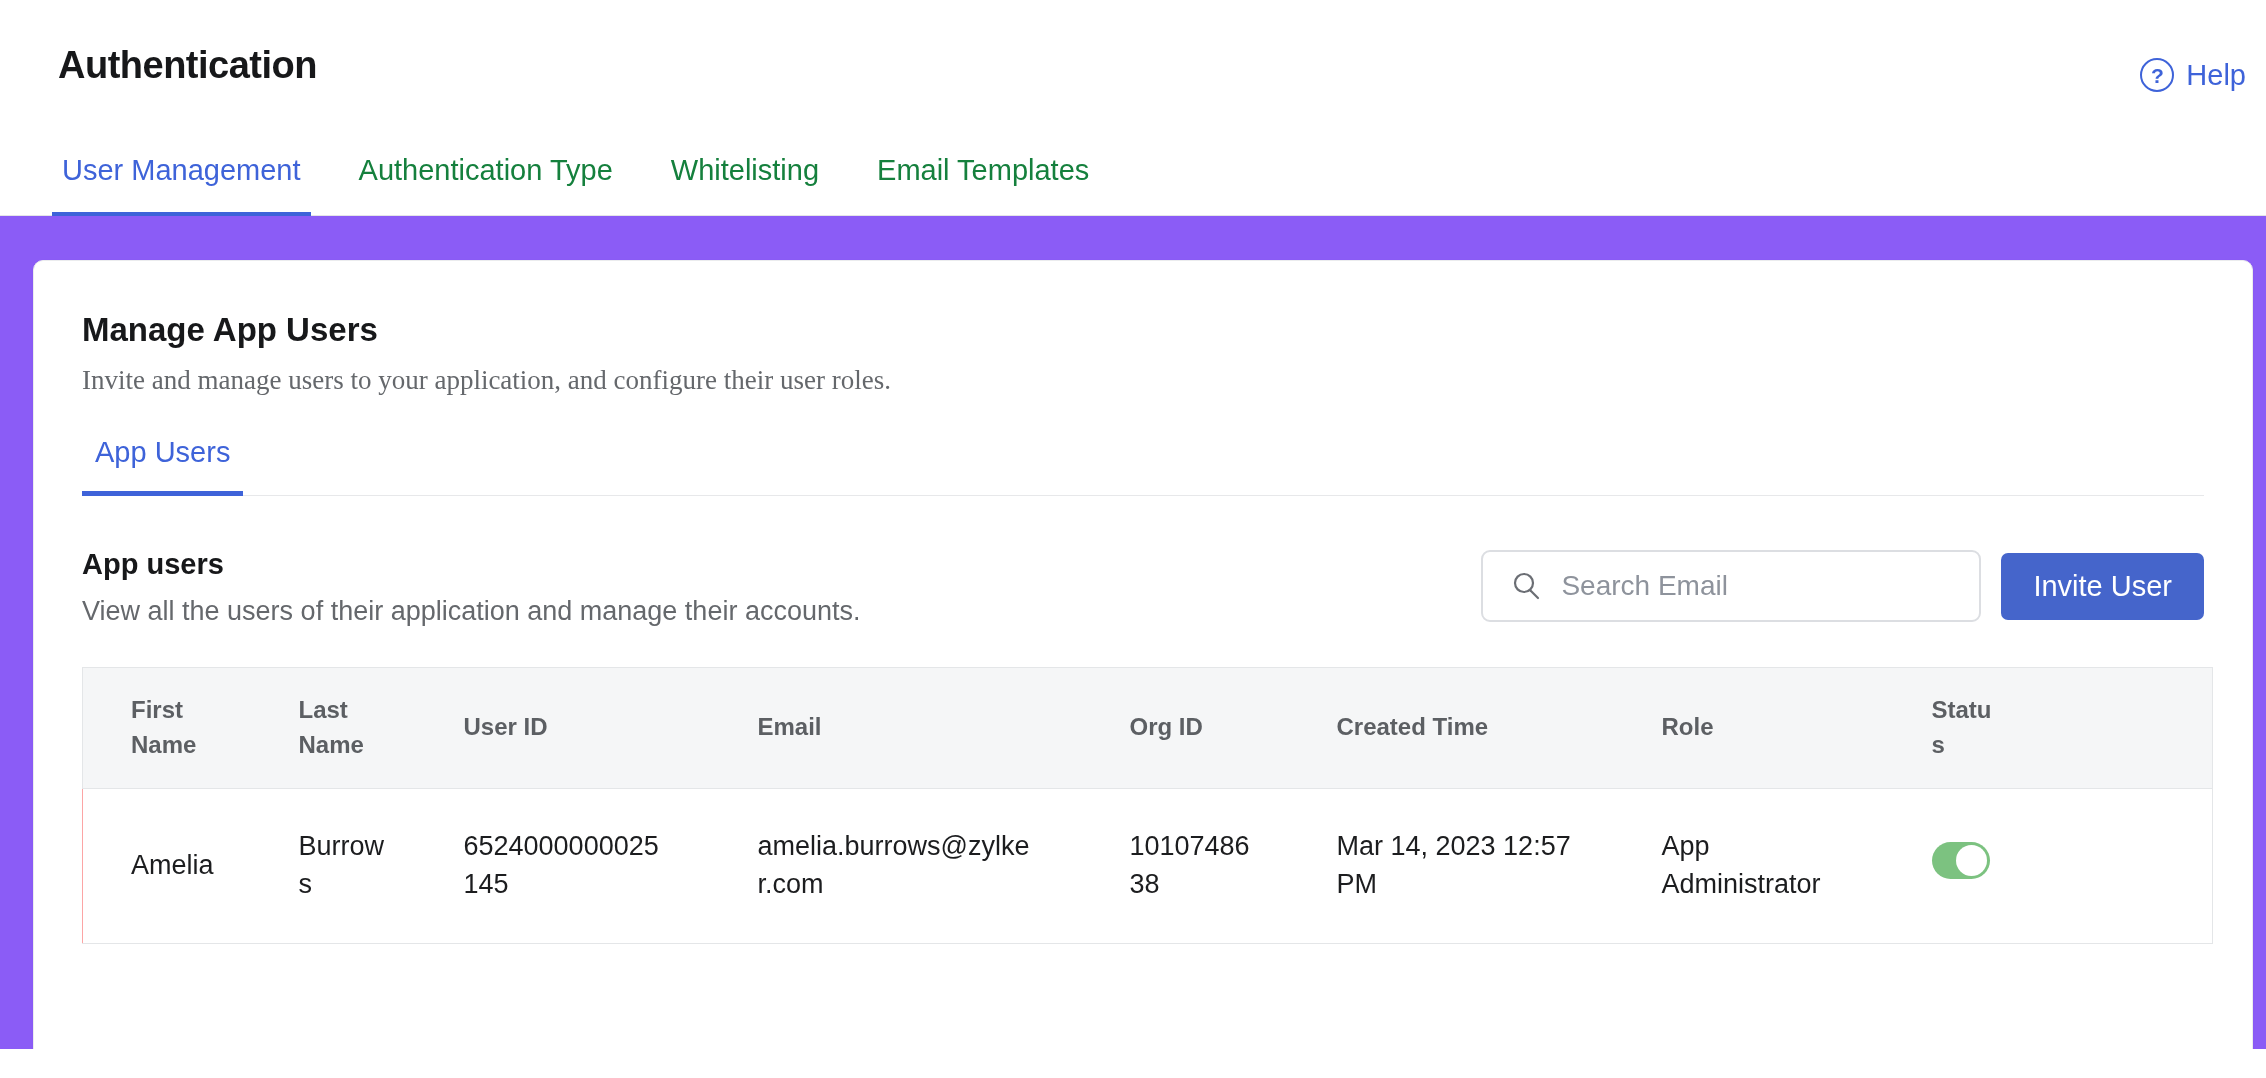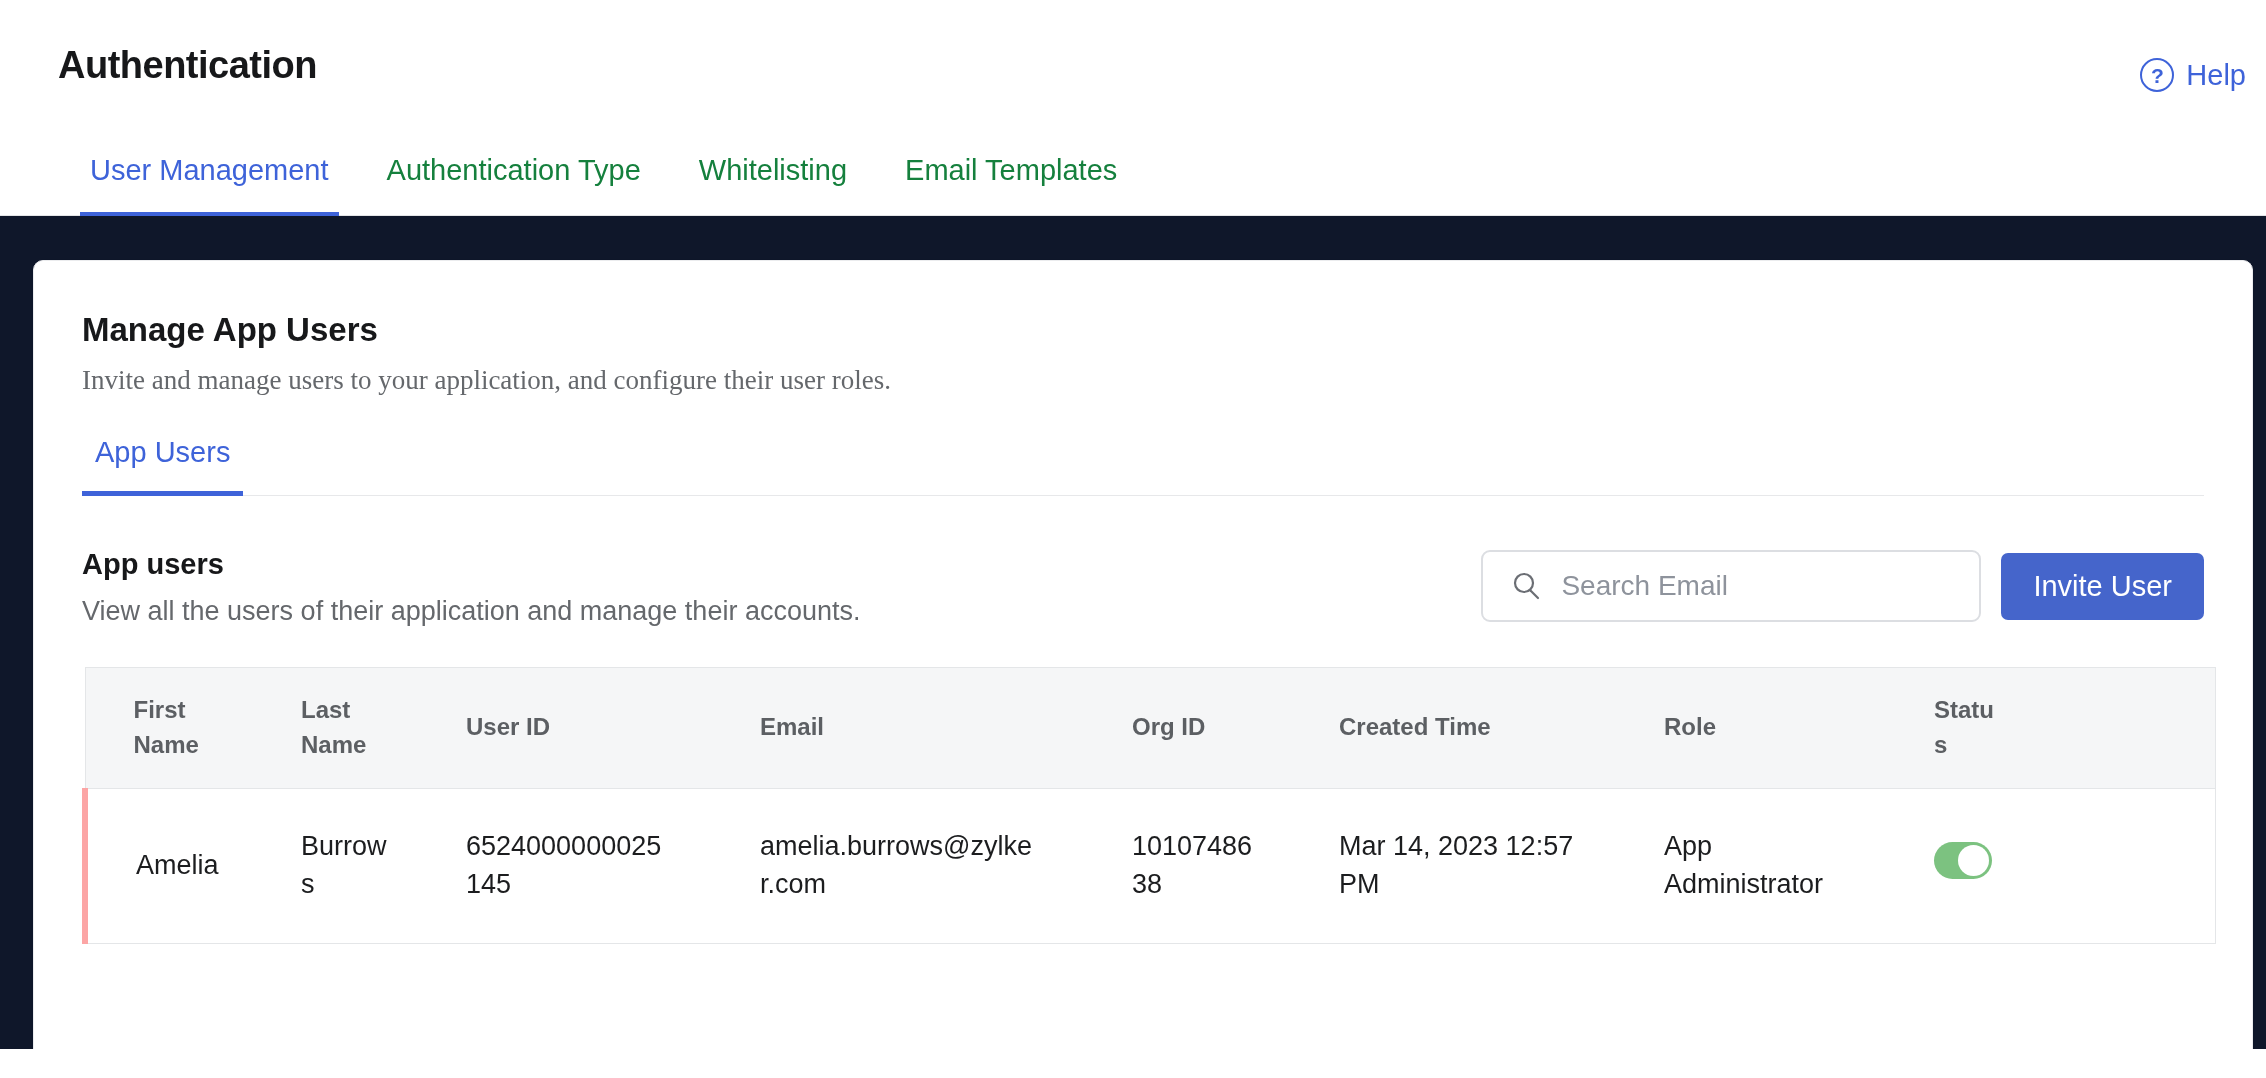--- a/index.html
+++ b/index.html
@@ -29,34 +29,34 @@
     margin-top:14px;margin-right:4px;text-decoration:none;
   }
   .help-icon{
     width:34px;height:34px;border:2.5px solid var(--accent-blue);border-radius:50%;
     display:flex;align-items:center;justify-content:center;
     font-size:21px;font-weight:700;line-height:1;
   }
   
   .main-tabs{
     display:flex;align-items:flex-end;
-    padding:0 0 0 80px;margin-top:62px;
+    padding:0 0 0 52px;margin-top:62px;
     border-bottom:1px solid #e4e5e7;
   }
   .main-tab{
     font-size:29px;color:#15803d;
     padding:0 10px 25px 10px;margin-right:38px;cursor:pointer;
     border-bottom:4px solid transparent;margin-bottom:-1px;
   }
   .main-tab.active{
     color:var(--accent-blue);border-bottom-color:var(--accent-blue);
   }
   
   .content{
-    background:#0f172a;height:833px;overflow:hidden;
+    background:#8b5cf6;height:833px;overflow:hidden;
   }
   .card{
     margin:44px 7px 0 33px;width:2220px;height:900px;
     background:#ffffff;border:1px solid #ebecee;border-radius:10px;
     box-shadow:0 1px 3px rgba(40,50,70,0.04);
     padding:50px 48px 0 48px;
   }
   .card-title{
     margin:0;font-size:33px;font-weight:800;color:#17181a;
   }
@@ -117,21 +117,21 @@
   }
   .users-table th:first-child{border-left:1px solid #e4e6e8;}
   .users-table th:last-child{border-right:1px solid #e4e6e8;}
   .users-table td{
     vertical-align:middle;
     font-size:27px;color:#1c1d1f;line-height:1.4;
     padding:36px 6px 36px 48px;
     border-bottom:1px solid #e4e6e8;
     height:155px;background:#fff;
   }
-  .users-table td:first-child{border-left:6px solid #fca5a5;}
+  .users-table td:first-child{border-left:1px solid #fca5a5;}
   .users-table td:last-child{border-right:1px solid #e4e6e8;}
   .wrap-90{display:inline-block;max-width:96px;word-break:normal;}
   .wrap-80{display:inline-block;max-width:80px;}
   .wrap-status{display:inline-block;max-width:64px;word-break:break-all;}
   .wrap-lastname{display:inline-block;max-width:92px;word-break:break-all;}
   .wrap-userid{display:inline-block;max-width:200px;word-break:break-all;}
   .wrap-email{display:inline-block;max-width:284px;word-break:break-all;}
   .wrap-orgid{display:inline-block;max-width:126px;word-break:break-all;}
   .wrap-created{display:inline-block;max-width:250px;}
   .wrap-role{display:inline-block;max-width:170px;}

